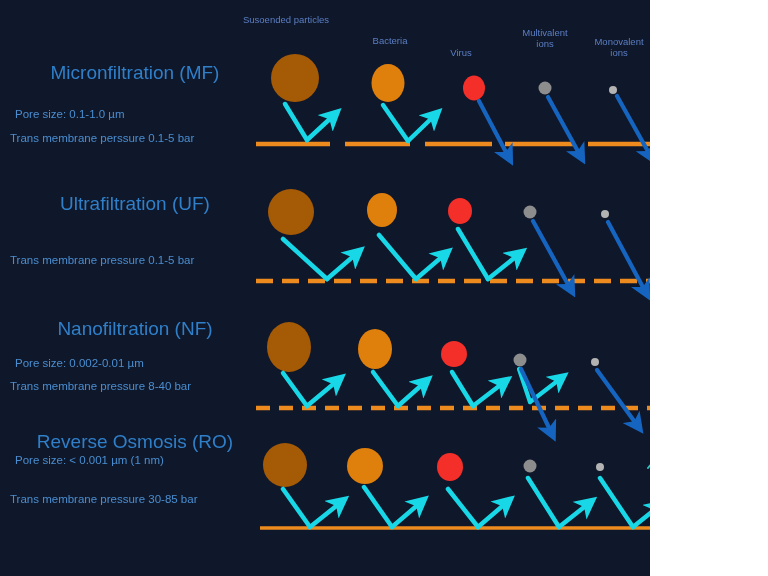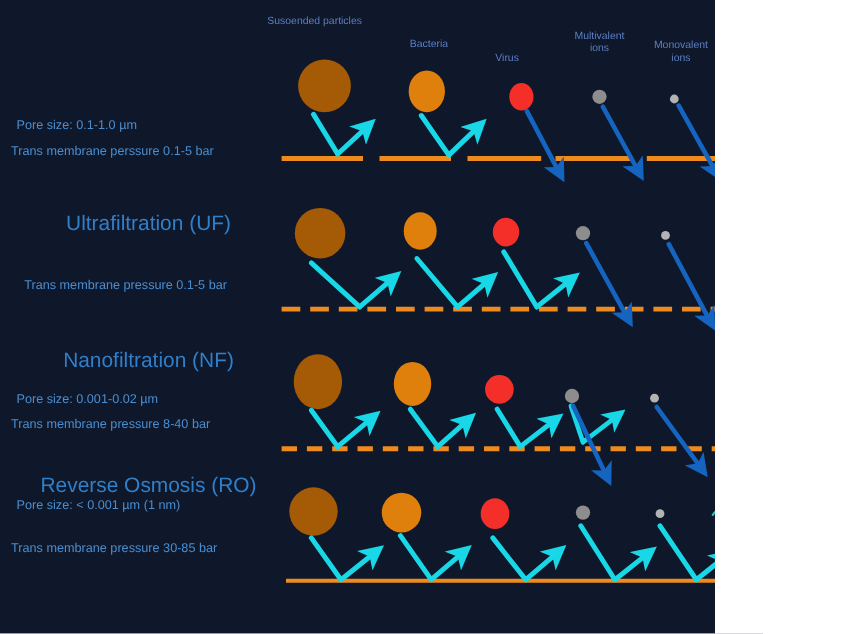--- a/index.html
+++ b/index.html
@@ -67,28 +67,29 @@
     <span>ions</span>
   </div>
   <div class="col-label" style="left:579px; top:36px; width:80px;">
     <span>Monovalent</span><br>
     <span>ions</span>
   </div>
   <div class="col-label" style="left:667px; top:58px; width:50px;">
     <span>Virus</span>
   </div>
 
+  <div class="row-title" style="left:20px; top:62px; width:230px;">Micronfiltration (MF)</div>
   <div class="row-spec" style="left:15px; top:108px; width:240px;">Pore size:   0.1-1.0 µm</div>
   <div class="row-spec" style="left:10px; top:132px; width:250px;">Trans membrane perssure 0.1-5 bar</div>
 
   <div class="row-title" style="left:20px; top:193px; width:230px;">Ultrafiltration (UF)</div>
-  <div class="row-spec" style="left:22px; top:254px; width:250px;">Trans membrane pressure 0.1-5 bar</div>
+  <div class="row-spec" style="left:10px; top:254px; width:250px;">Trans membrane pressure 0.1-5 bar</div>
 
   <div class="row-title" style="left:20px; top:318px; width:230px;">Nanofiltration (NF)</div>
-  <div class="row-spec" style="left:15px; top:357px; width:240px;">Pore size: 0.001-0.02 µm</div>
+  <div class="row-spec" style="left:15px; top:357px; width:240px;">Pore size: 0.002-0.01 µm</div>
   <div class="row-spec" style="left:10px; top:380px; width:250px;">Trans membrane pressure 8-40 bar</div>
 
   <div class="row-title" style="left:20px; top:431px; width:230px;">Reverse Osmosis (RO)</div>
   <div class="row-spec" style="left:15px; top:454px; width:240px;">Pore size: &lt; 0.001 µm  (1 nm)</div>
   <div class="row-spec" style="left:10px; top:493px; width:250px;">Trans membrane pressure 30-85 bar</div>
 
   <svg class="layer" viewBox="0 0 768 576">
     <defs>
       <marker id="ah-cyan" markerWidth="5" markerHeight="5" refX="2.4" refY="2.5" orient="auto" markerUnits="strokeWidth">
         <path d="M0,0 L5,2.5 L0,5 L1.3,2.5 Z" fill="#18D8E8"></path>

